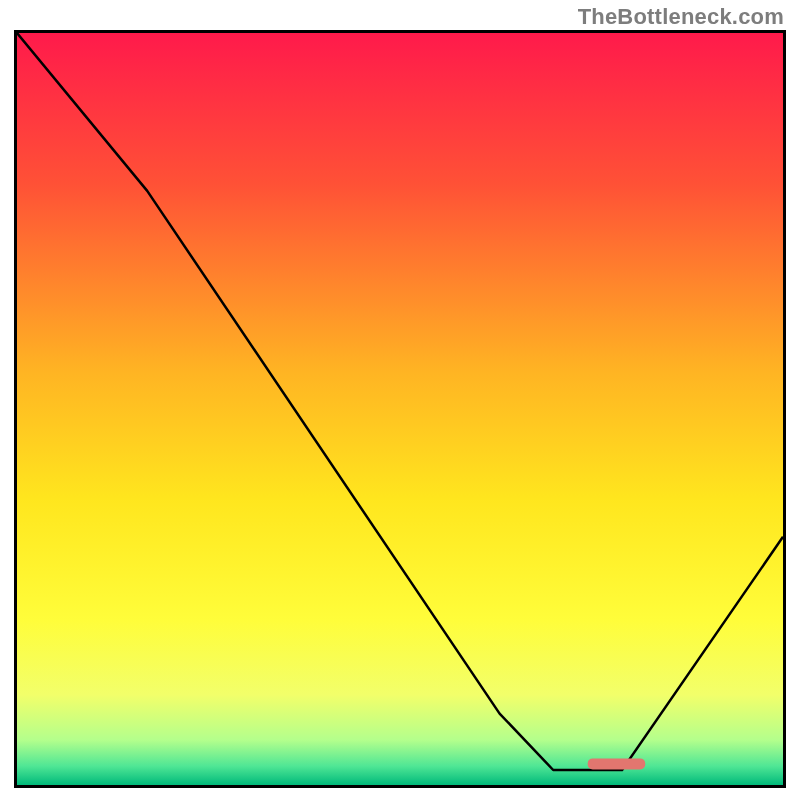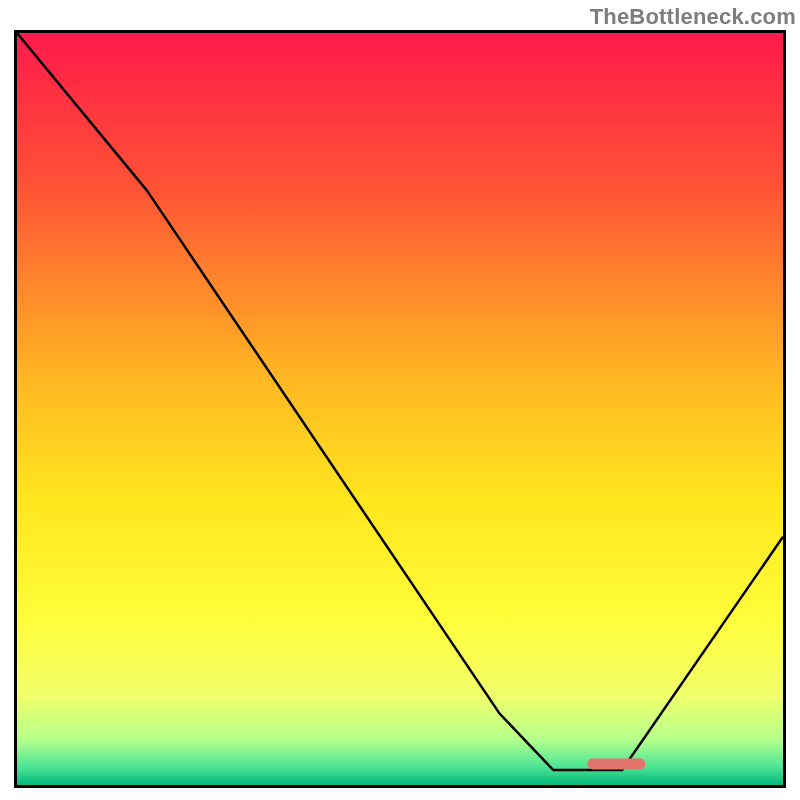--- a/index.html
+++ b/index.html
@@ -15,21 +15,21 @@
     left: 14px;
     top: 30px;
     width: 772px;
     height: 758px;
     border: 3px solid #000;
     box-sizing: border-box;
   }
   .attribution {
     position: absolute;
     top: 4px;
-    right: 4px;
+    right: 16px;
     font: 600 22px Arial, Helvetica, sans-serif;
     color: #7d7d7d;
     letter-spacing: 0.2px;
   }
   svg.plot {
     position: absolute;
     left: 17px;
     top: 33px;
     width: 766px;
     height: 752px;

